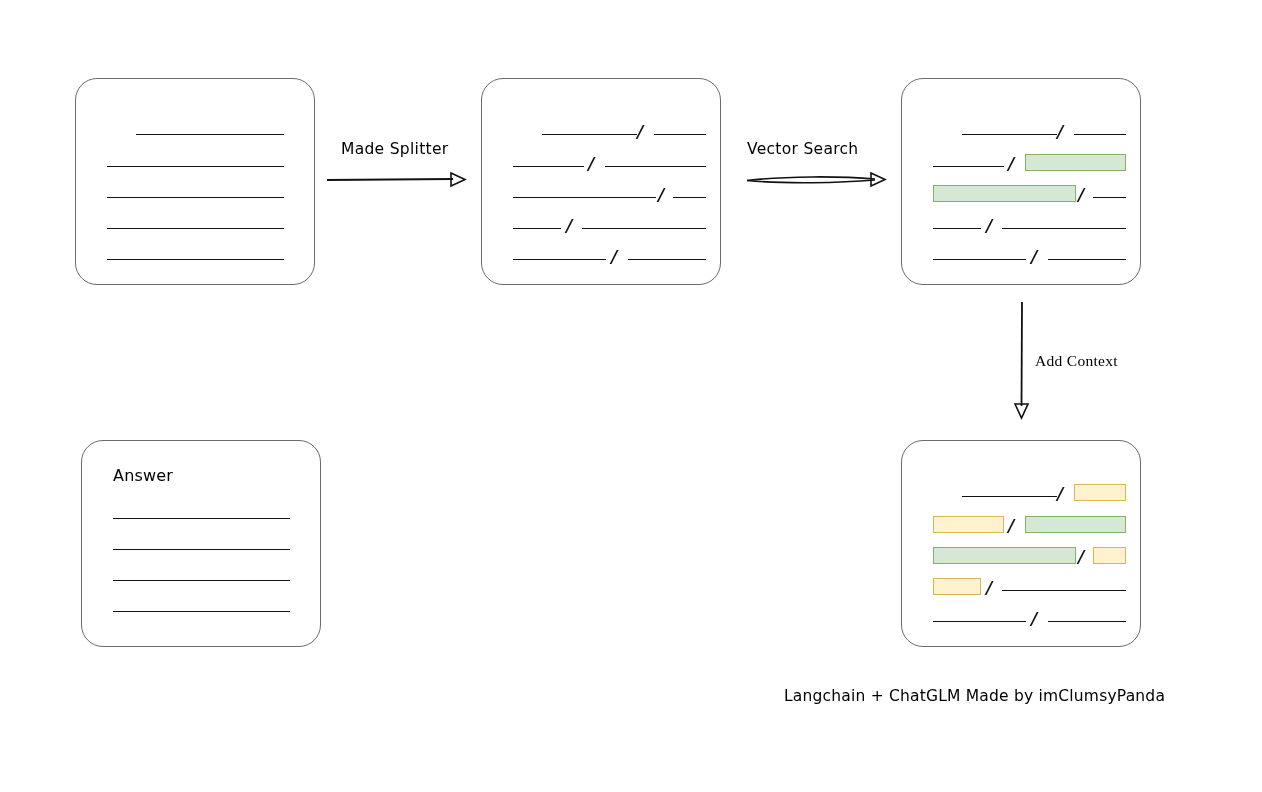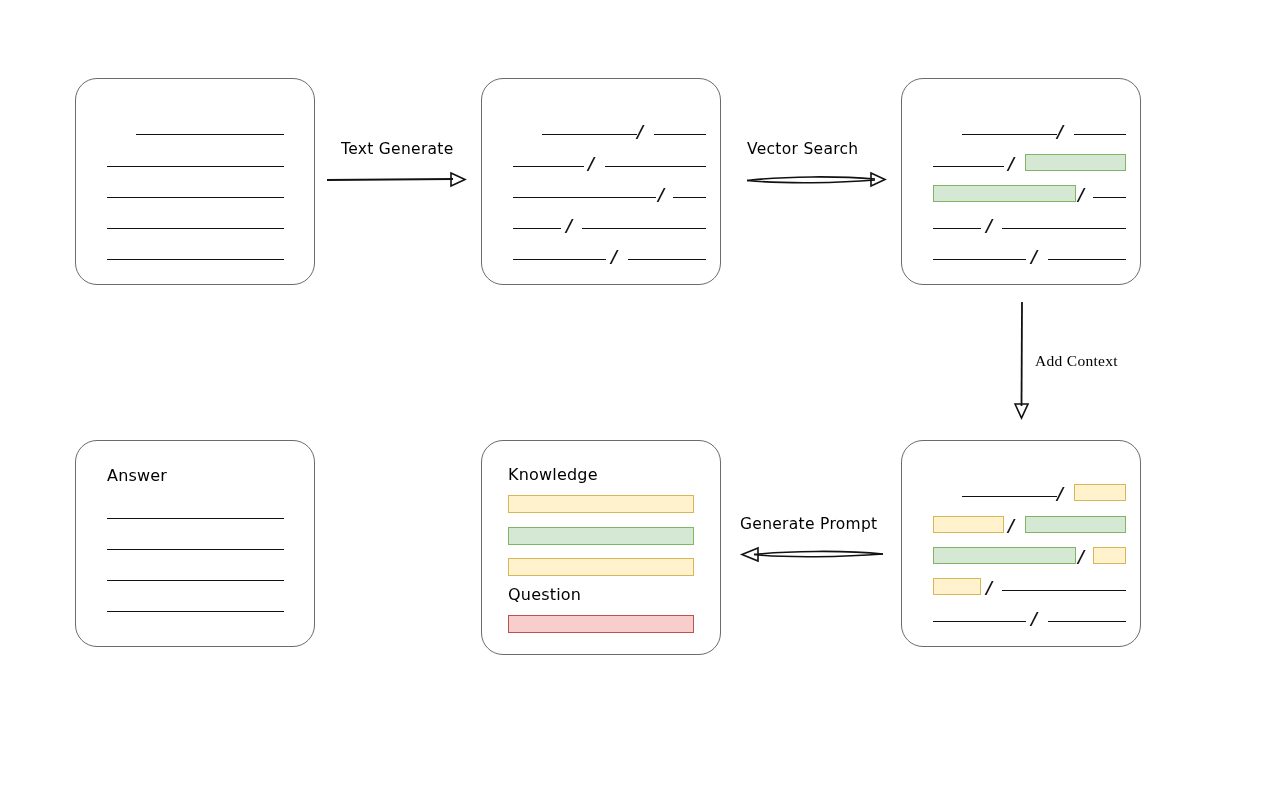--- a/index.html
+++ b/index.html
@@ -105,21 +105,21 @@
     </div>
     <div class="row" style="left:0;top:134px;width:240px;">
       <div class="seg" style="left:31px;width:177px;"></div>
     </div>
     <div class="row" style="left:0;top:165px;width:240px;">
       <div class="seg" style="left:31px;width:177px;"></div>
     </div>
   </div>
 
   <div class="arrow-group" style="left:325px;top:140px;width:145px;height:50px;">
-    <div class="arrow-label" style="left:16px;top:0px;">Text Generate</div>
+    <div class="arrow-label" style="left:16px;top:0px;">Made Splitter</div>
     <svg class="arrow-svg" width="145" height="24" style="left:0;top:28px;">
       <path d="M2,12 L128,11" stroke="#111" stroke-width="1.8" fill="none"></path>
       <path d="M126,5 L140,11.5 L126,18 Z" stroke="#111" stroke-width="1.6" fill="none" stroke-linejoin="miter"></path>
     </svg>
   </div>
 
   <div class="card" style="left:481px;top:78px;width:240px;height:207px;">
     <div class="row" style="left:0;top:40px;width:240px;">
       <div class="seg" style="left:60px;width:95px;"></div>
       <div class="slash" style="left:155px;">/</div>
@@ -213,49 +213,34 @@
       <div class="slash" style="left:84px;">/</div>
       <div class="seg" style="left:100px;width:124px;"></div>
     </div>
     <div class="row" style="left:0;top:165px;width:240px;">
       <div class="seg" style="left:31px;width:93px;"></div>
       <div class="slash" style="left:129px;">/</div>
       <div class="seg" style="left:146px;width:78px;"></div>
     </div>
   </div>
 
-  <div class="arrow-group" style="left:740px;top:515px;width:150px;height:50px;">
-    <div class="arrow-label" style="left:0px;top:0px;">Generate Prompt</div>
-    <svg class="arrow-svg" width="150" height="24" style="left:0;top:28px;">
-      <path d="M143,11 C105,7 45,8 14,11.5" stroke="#111" stroke-width="1.6" fill="none"></path>
-      <path d="M143,11 C105,14 45,15 14,11.5" stroke="#111" stroke-width="1.6" fill="none"></path>
-      <path d="M18,5 L2,11.5 L18,18 Z" stroke="#111" stroke-width="1.6" fill="none" stroke-linejoin="miter"></path>
-    </svg>
-  </div>
-
-  <div class="card" style="left:481px;top:440px;width:240px;height:215px;">
-    <div class="card-title" style="left:26px;top:24px;">Knowledge</div>
-    <div class="bar yellow" style="left:26px;top:54px;width:186px;"></div>
-    <div class="bar green" style="left:26px;top:86px;width:186px;"></div>
-    <div class="bar yellow" style="left:26px;top:117px;width:186px;"></div>
-    <div class="card-title" style="left:26px;top:144px;">Question</div>
-    <div class="bar red" style="left:26px;top:174px;width:186px;"></div>
-  </div>
-
-
-  <div class="card" style="left:75px;top:440px;width:240px;height:207px;">
+
+
+
+  <div class="card" style="left:81px;top:440px;width:240px;height:207px;">
     <div class="card-title" style="left:31px;top:25px;">Answer</div>
     <div class="row" style="left:0;top:62px;width:240px;">
       <div class="seg" style="left:31px;width:177px;"></div>
     </div>
     <div class="row" style="left:0;top:93px;width:240px;">
       <div class="seg" style="left:31px;width:177px;"></div>
     </div>
     <div class="row" style="left:0;top:124px;width:240px;">
       <div class="seg" style="left:31px;width:177px;"></div>
     </div>
     <div class="row" style="left:0;top:155px;width:240px;">
       <div class="seg" style="left:31px;width:177px;"></div>
     </div>
   </div>
 
+  <div class="caption" style="left:784px;top:687px;">Langchain + ChatGLM Made by imClumsyPanda</div>
 
 </div>
 
 </body></html>

